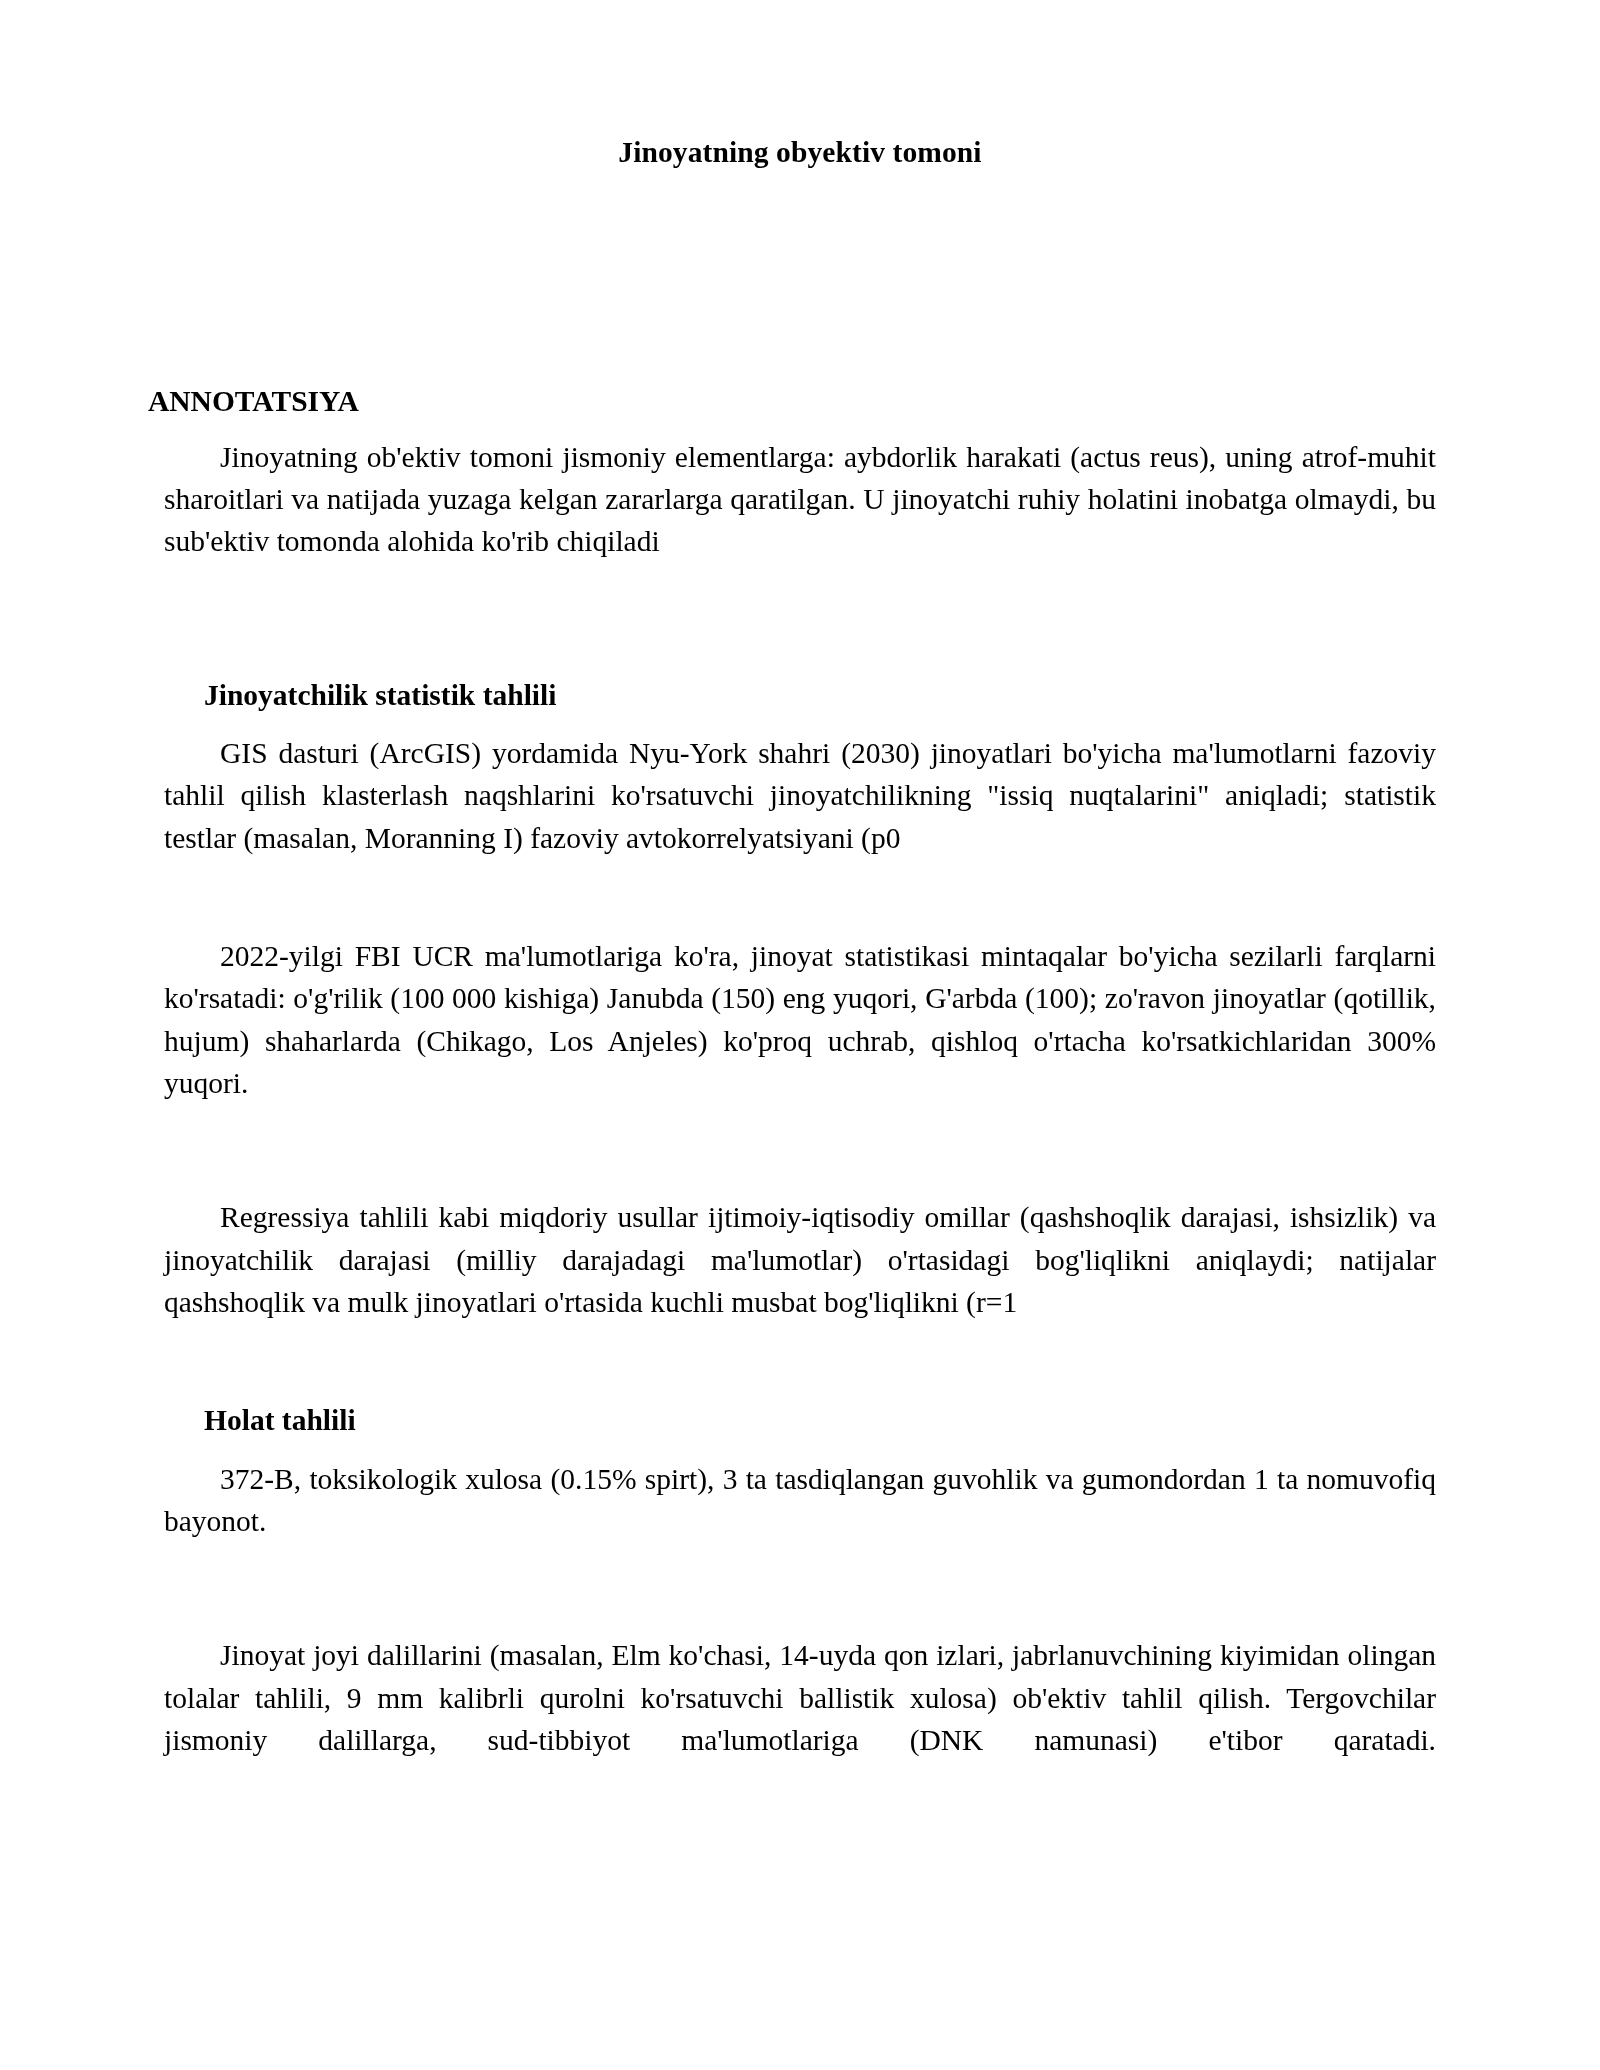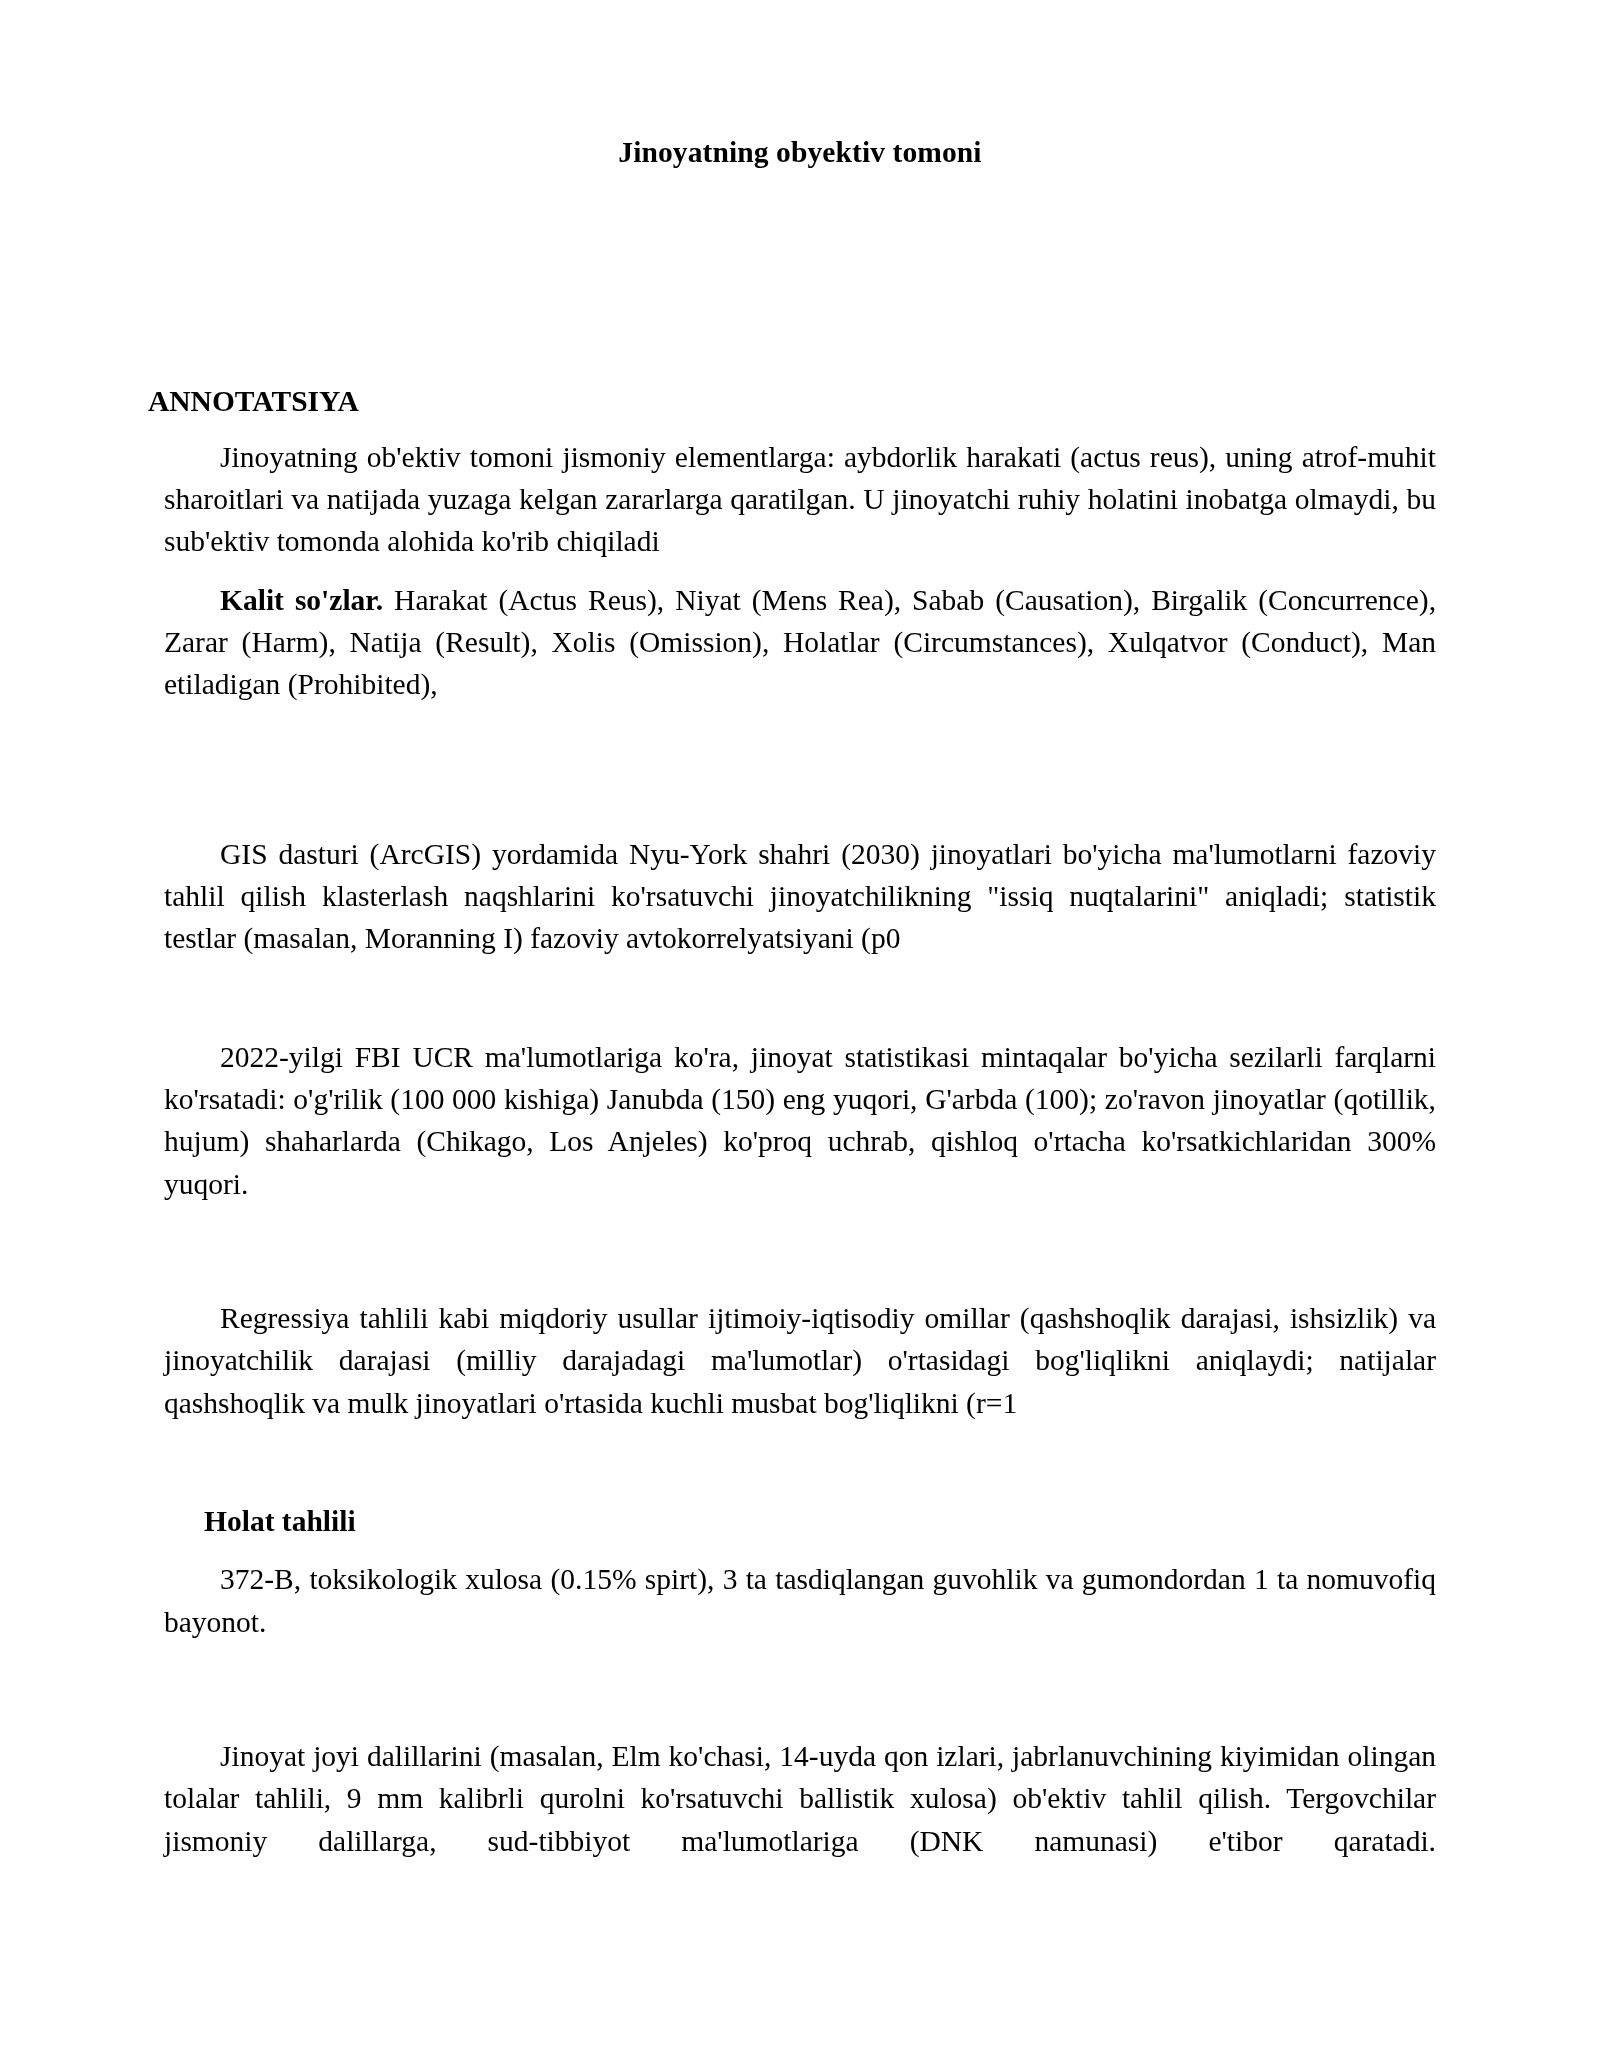--- a/index.html
+++ b/index.html
@@ -73,24 +73,24 @@
 <div class="page">
 
   <h1 class="doc-title">Jinoyatning obyektiv tomoni</h1>
 
   <div class="gap-xl"></div>
 
   <h2 class="section-center-heading">ANNOTATSIYA</h2>
 
   <p class="para">Jinoyatning ob'ektiv tomoni jismoniy elementlarga: aybdorlik harakati (actus reus), uning atrof-muhit sharoitlari va natijada yuzaga kelgan zararlarga qaratilgan.  U jinoyatchi ruhiy holatini inobatga olmaydi, bu sub'ektiv tomonda alohida ko'rib chiqiladi</p>
 
-  <p class="para"><span class="kw-label">Kalit so'zlar.</span><span> Harakat (Actus Reus), Niyat (Mens Rea), Sabab (Causation), Birgalik (Concurrence), Zarar (Harm), Natija (Result), Xolis (Omission), Holatlar (Circumstances), Xulqatvor (Conduct), Man etiladigan (Prohibited),</span></p>
 
   <div class="gap-xl"></div>
 
+  <h3 class="sub-heading">Jinoyatchilik statistik tahlili</h3>
 
   <p class="para">GIS dasturi (ArcGIS) yordamida Nyu-York shahri (2030) jinoyatlari bo'yicha ma'lumotlarni fazoviy tahlil qilish klasterlash naqshlarini ko'rsatuvchi jinoyatchilikning "issiq nuqtalarini" aniqladi; statistik testlar (masalan, Moranning I) fazoviy avtokorrelyatsiyani (p0</p>
 
   <div class="gap-md"></div>
 
   <p class="para force-justify-last">2022-yilgi FBI UCR ma'lumotlariga ko'ra, jinoyat statistikasi mintaqalar bo'yicha sezilarli farqlarni ko'rsatadi:  o'g'rilik (100 000 kishiga) Janubda (150) eng yuqori, G'arbda (100); zo'ravon jinoyatlar (qotillik, hujum) shaharlarda (Chikago, Los Anjeles) ko'proq uchrab, qishloq o'rtacha ko'rsatkichlaridan 300% yuqori.</p>
 
   <div class="gap-lg"></div>
 
   <p class="para">Regressiya tahlili kabi miqdoriy usullar ijtimoiy-iqtisodiy omillar (qashshoqlik darajasi, ishsizlik) va jinoyatchilik darajasi (milliy darajadagi ma'lumotlar) o'rtasidagi bog'liqlikni aniqlaydi; natijalar qashshoqlik va mulk jinoyatlari o'rtasida kuchli musbat bog'liqlikni (r=1</p>

